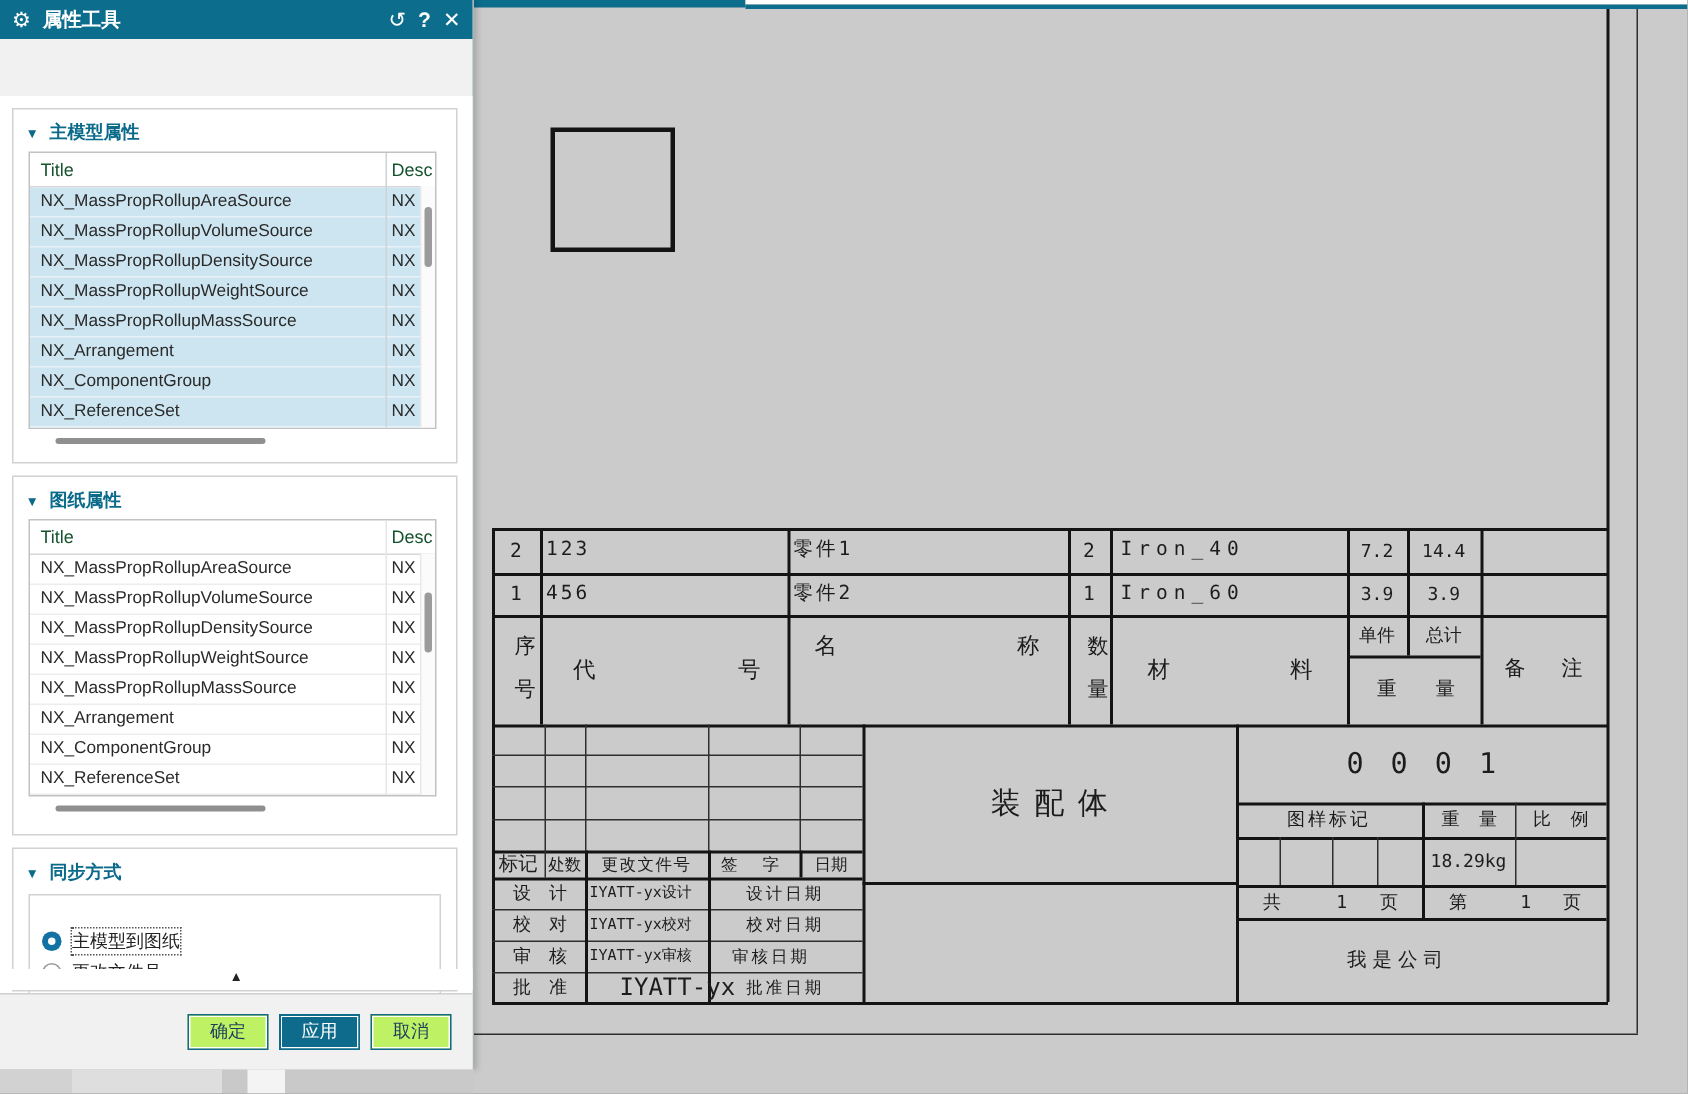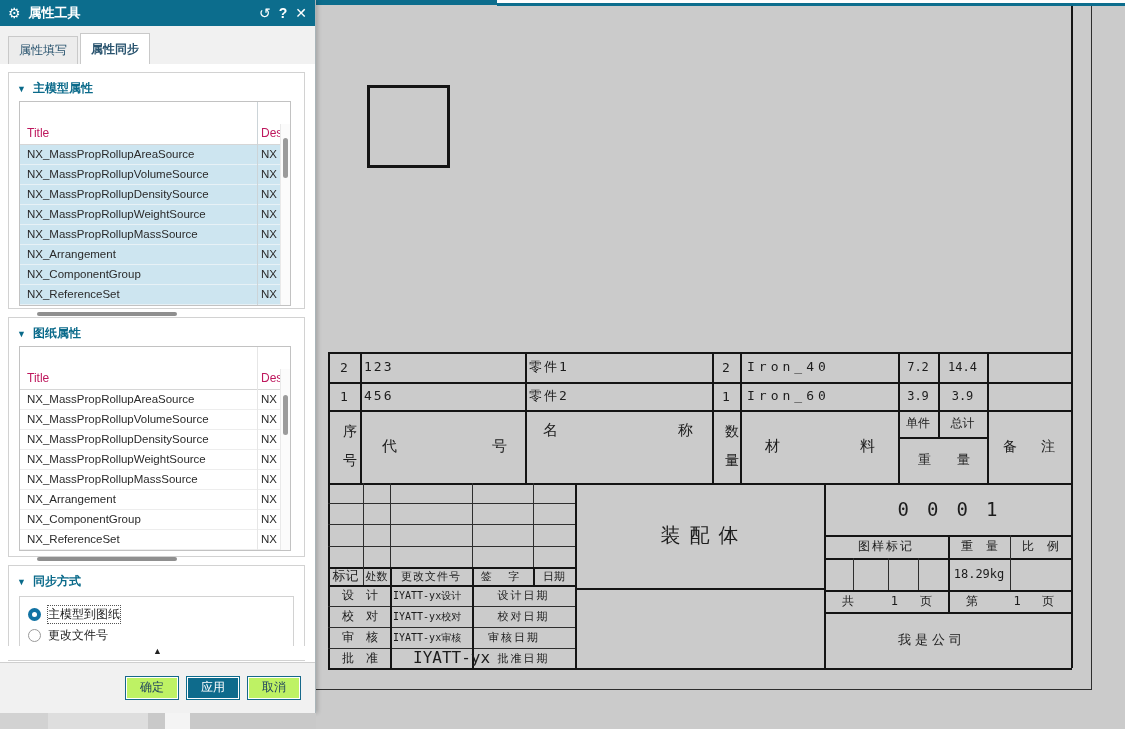--- a/index.html
+++ b/index.html
@@ -30,36 +30,36 @@
   .tab{font-size:12px;color:#27526d;padding:5px 10px;border:1px solid #c9c9c9;
        border-bottom:none;background:#ececec;margin-right:2px;}
   .tab.active{background:#fff;font-weight:bold;padding:7px 10px;margin-bottom:-1px;}
   .content{position:absolute;left:0;top:64px;width:100%;height:598px;background:#fff;}
   .group{position:absolute;left:8px;width:295px;background:#fff;border:1px solid #d2d2d2;}
   .ghead{display:flex;align-items:center;gap:7px;padding:7px 0 4px 8px;}
   .gtri{color:#0a6a8a;font-size:9px;}
   .glabel{color:#0a6a8a;font-size:12px;font-weight:bold;}
   .ptable{position:relative;margin-left:10px;width:272px;border:1px solid #c2c2c2;
           background:#fff;box-sizing:border-box;}
-  .pthead{position:relative;height:22px;line-height:22px;font-size:12px;color:#be185d;
-          border-bottom:1px solid #d6d6d6;margin-top:20px;}
+  .pthead{position:relative;height:22px;line-height:22px;font-size:12px;color:#14532d;
+          border-bottom:1px solid #d6d6d6;}
   .pthead .h1{padding-left:7px;}
   .pthead .h2{position:absolute;left:241px;top:0;}
   .coldiv{position:absolute;left:237px;top:0;bottom:0;width:1px;background:#ccd4d8;}
   .trow{position:relative;height:20px;line-height:19px;font-size:11.5px;color:#2a2a2a;
         width:262px;box-sizing:border-box;}
   .trow.sel{background:#cde5f0;border-bottom:1px solid #e7f1f6;}
   .trow.plain{background:#fff;border-bottom:1px solid #ededed;}
   .tcell{padding-left:7px;display:block;overflow:hidden;white-space:nowrap;}
   .tdesc{position:absolute;left:241px;top:0;width:20px;overflow:hidden;white-space:nowrap;}
   .vtrack{position:absolute;right:0;top:22px;bottom:0;width:9px;background:#fbfbfb;
           border-left:1px solid #e9e9e9;}
   .vthumb{position:absolute;left:2px;width:5px;height:40px;background:#9b9b9b;border-radius:3px;}
   .hscroll{height:4px;width:140px;background:#8f8f8f;border-radius:2px;margin:6px 0 7px 28px;}
-  .syncbox{margin:2px 10px 10px 10px;border:1px solid #d2d2d2;padding:7px 8px;}
+  .syncbox{margin:2px 10px 10px 10px;border:1px solid #d2d2d2;padding:20px 8px;}
   .radio-row{display:flex;align-items:center;gap:7px;height:21px;font-size:12px;color:#222;}
   .rad{width:13px;height:13px;border-radius:50%;box-sizing:border-box;flex:0 0 auto;}
   .rad.on{background:#1172a3;position:relative;}
   .rad.on:after{content:"";position:absolute;left:4px;top:4px;width:5px;height:5px;
                 border-radius:50%;background:#fff;}
   .rad.off{background:#fff;border:1px solid #9a9a9a;}
   .rlabel.focused{outline:1px dotted #555;}
   .footer{position:absolute;left:0;bottom:0;width:100%;height:51px;background:#f1f1f1;}
   .collapse{position:absolute;top:-16px;left:0;width:100%;text-align:center;
             font-size:9px;color:#222;height:14px;background:#fff;}
@@ -192,24 +192,20 @@
   <div class="dialog">
     <div class="titlebar">
       <span class="tb-ic">⚙</span>
       <span class="ttl">属性工具</span>
       <span class="tb-sp"></span>
       <span class="tb-ic">↺</span>
       <span class="tb-ic" style="font-weight:bold">?</span>
       <span class="tb-ic">✕</span>
     </div>
 
-    <div class="tabbar">
-      <span class="tab">属性填写</span>
-      <span class="tab active">属性同步</span>
-    </div>
 
     <div class="content">
 
       <div class="group" style="top:8px;height:235px">
         <div class="ghead">
           <span class="gtri">▼</span>
           <span class="glabel">主模型属性</span>
         </div>
         <div class="ptable">
           <div class="pthead">

